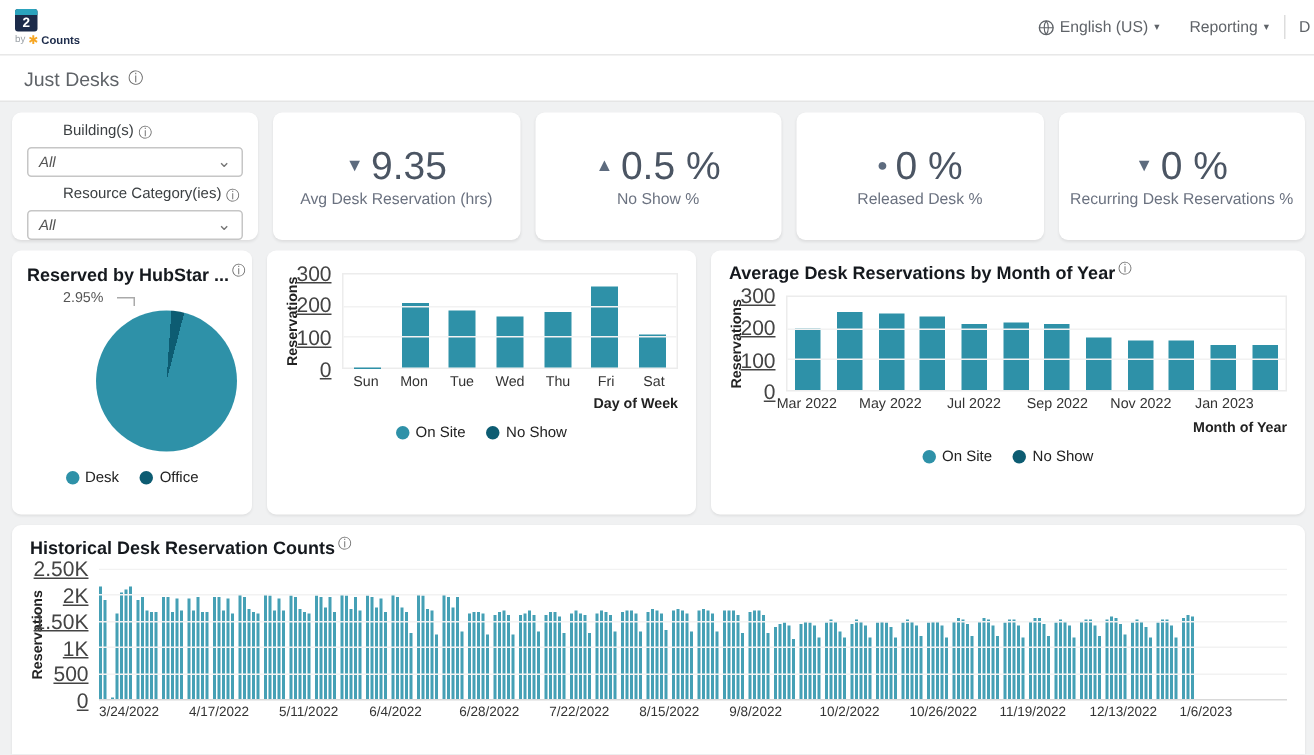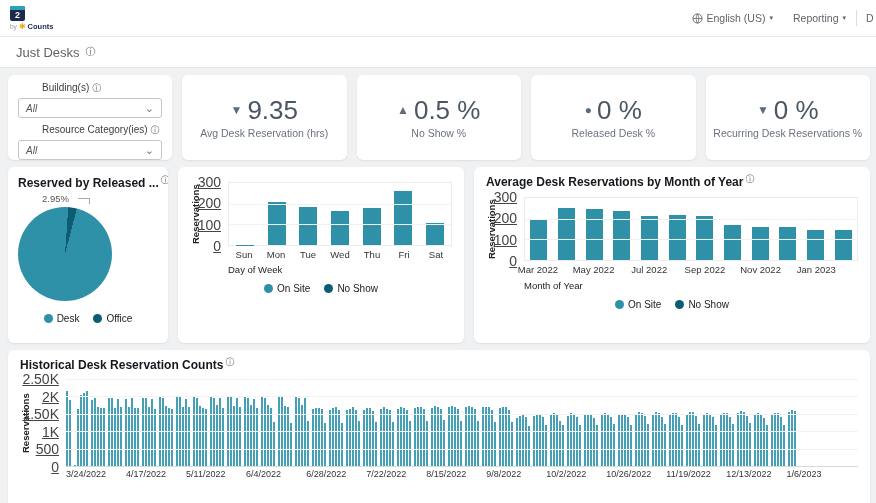--- a/index.html
+++ b/index.html
@@ -41,21 +41,21 @@
   .kpi { flex:1; display:flex; flex-direction:column; align-items:center; justify-content:center; gap:4px; }
   .kpi-val { display:flex; align-items:center; gap:5px; font-size:26px; color:#4b5563; line-height:26px; }
   .kpi-glyph { font-size:12px; color:#5d6b7e; }
   .kpi-label { font-size:10.5px; color:#6b7280; text-align:center; }
 
   .row2 { display:flex; gap:10px; height:176px; }
   .card-title { font-size:12px; font-weight:700; color:#15191e; white-space:nowrap; }
 
   
   .pie-card { width:160px; padding:9px 10px; overflow:hidden; }
-  .pie-wrap { position:relative; width:100%; height:114px; display:flex; justify-content:flex-start; }
+  .pie-wrap { position:relative; width:100%; height:114px; display:flex; justify-content:flex-end; }
   .pie { width:94px; height:94px; border-radius:50%; margin-top:16px; }
   .pie-callout { position:absolute; top:2px; left:24px; font-size:9.5px; color:#555; }
   .pie-line { position:absolute; top:7px; left:60px; width:12px; height:6px; border-top:1px solid #aaa; border-right:1px solid #aaa; }
   .legend { display:flex; justify-content:center; gap:14px; margin-top:8px; font-size:10px; color:#222; align-items:center; }
   .legend-item { display:flex; align-items:center; cursor:pointer; }
   .dot { width:9px; height:9px; border-radius:50%; display:inline-block; margin-right:4px; }
 
   
   .dow-card { width:286px; padding:8px 12px; }
   .month-card { flex:1; padding:8px 12px; }
@@ -65,21 +65,21 @@
   .ytick { position:absolute; right:7px; transform:translateY(-50%); font-size:14px; color:#444;text-decoration:underline; }
   .plot { flex:1; position:relative; height:64px; border:1px solid #ececec; }
   .gridline { position:absolute; left:0; right:0; height:1px; background:#f2f2f2; }
   .bars { position:absolute; left:0; right:0; top:0; bottom:0; display:flex; align-items:flex-end; }
   .bcol { flex:1; display:flex; justify-content:center; align-items:flex-end; height:100%; }
   .bar { background:#2e91a8; }
   .xlabels { display:flex; margin-left:38px; font-size:9.5px; color:#333; margin-top:3px; }
   .xlabels .xc { flex:1; text-align:center; }
   .mlabels { position:relative; height:12px; margin-left:38px; font-size:9.5px; color:#333; margin-top:3px; }
   .mlabels span { position:absolute; transform:translateX(-50%); white-space:nowrap; }
-  .x-title { text-align:left; font-size:9.5px; font-weight:400; color:#222; margin-top:4px; margin-left:38px; }
+  .x-title { text-align:right; font-size:9.5px; font-weight:700; color:#222; margin-top:4px; margin-left:38px; }
 
   
   .hist-card { width:862px; height:153px; padding:8px 12px; border-bottom-left-radius:0; border-bottom-right-radius:0; }
   .hist-area { display:flex; margin-top:6px; }
   .hist-yticks { position:relative; width:34px; }
   .hist-plot { flex:1; position:relative; height:88px; border-bottom:1px solid #d9d9d9; overflow:hidden; }
   .hist-bars { position:absolute; left:0; right:0; top:0; bottom:0; display:flex; align-items:flex-end; gap:3px; }
   .wk { display:flex; gap:1px; align-items:flex-end; height:100%; flex:none; }
   .hbar { width:2px; background:#45a0b5; }
   .hist-xlabels { position:relative; height:12px; margin-left:46px; font-size:9px; color:#333; margin-top:2px; }
@@ -174,21 +174,21 @@
         <span class="kpi-glyph">▼</span>
         <span>0 %</span>
       </div>
       <div class="kpi-label">Recurring Desk Reservations %</div>
     </div>
   </div>
 
   <div class="row2">
 
     <div class="card pie-card">
-      <div class="card-title"><span>Reserved by Released ...</span><span class="title-info">ⓘ</span></div>
+      <div class="card-title"><span>Reserved by HubStar ...</span><span class="title-info">ⓘ</span></div>
       <div class="pie-wrap">
         <span class="pie-callout">2.95%</span>
         <span class="pie-line"></span>
         <div class="pie" id="pie" style="background: conic-gradient(from 4deg, rgb(13, 92, 114) 0deg, rgb(13, 92, 114) 10.62deg, rgb(46, 145, 168) 10.62deg, rgb(46, 145, 168) 360deg);"></div>
       </div>
       <div class="legend">
         <span class="legend-item">
             <span class="dot" id="dot-desk" style="background: rgb(46, 145, 168);"></span>
             <span>Desk</span>
           </span>

